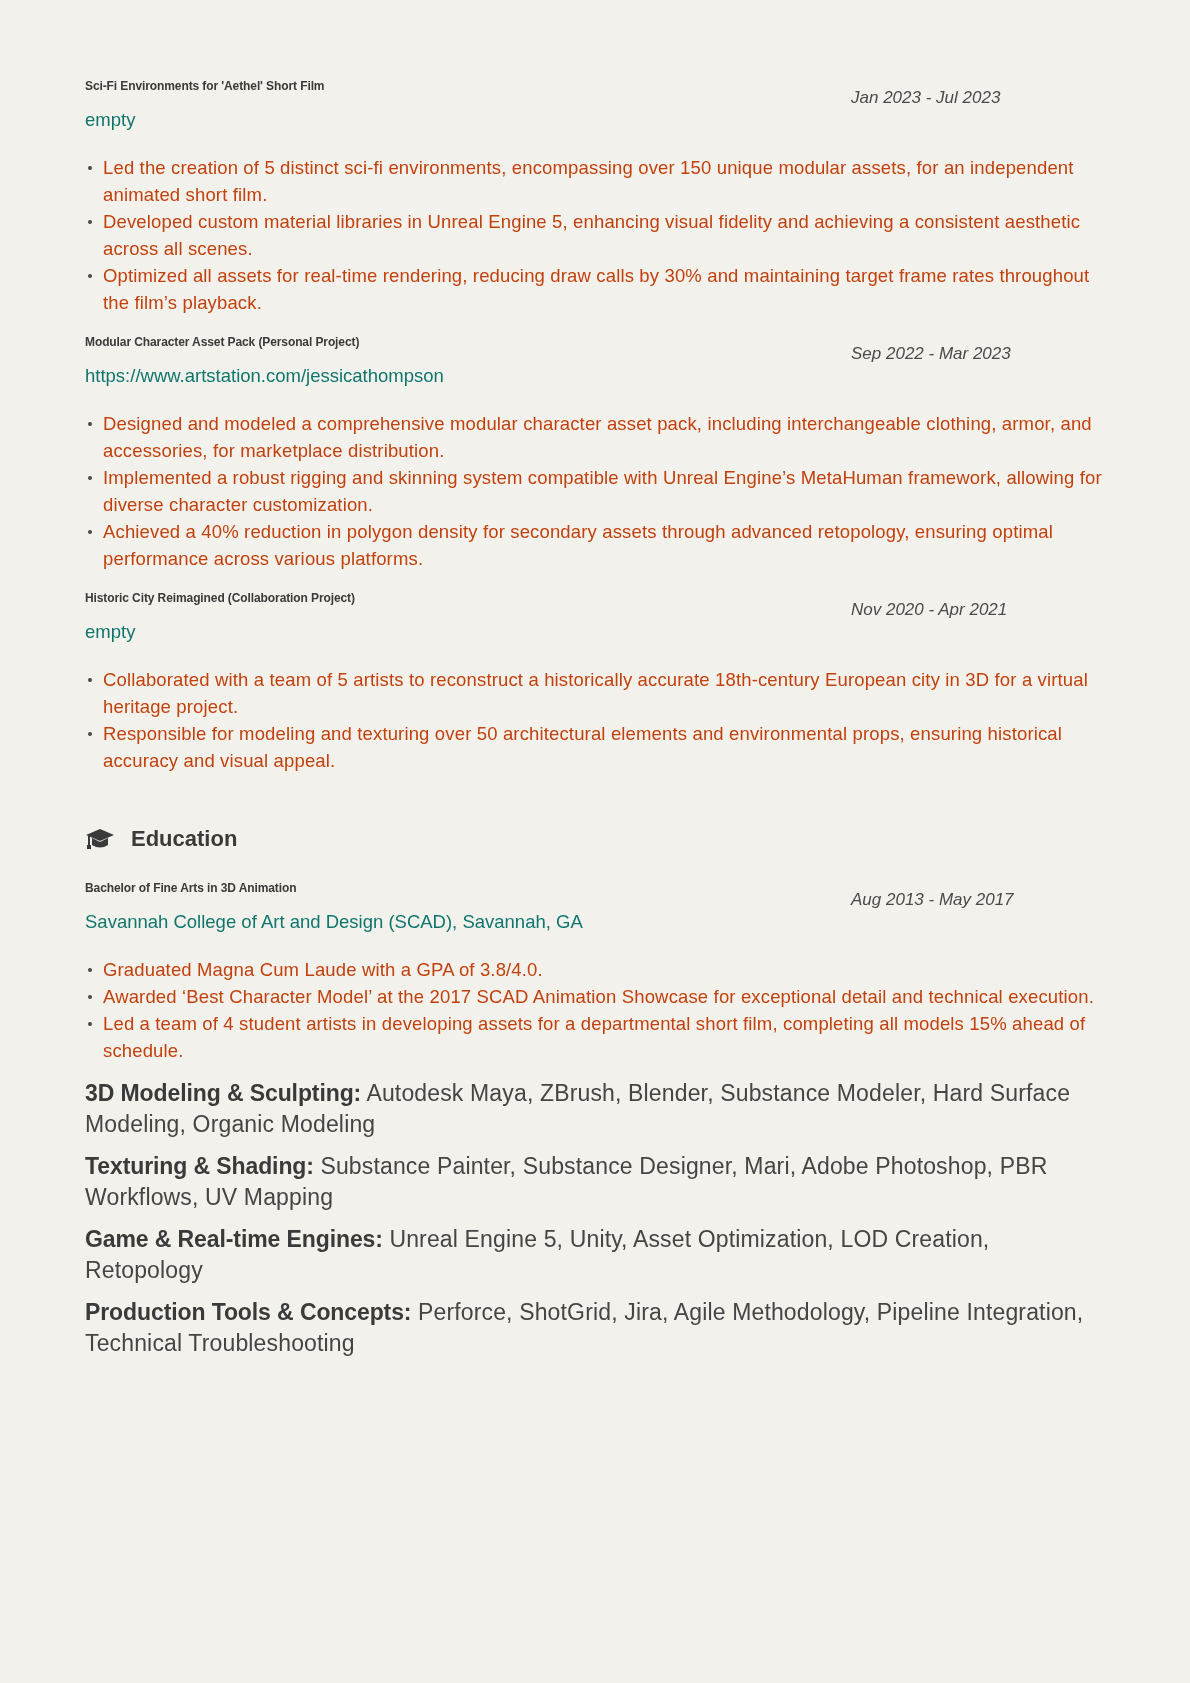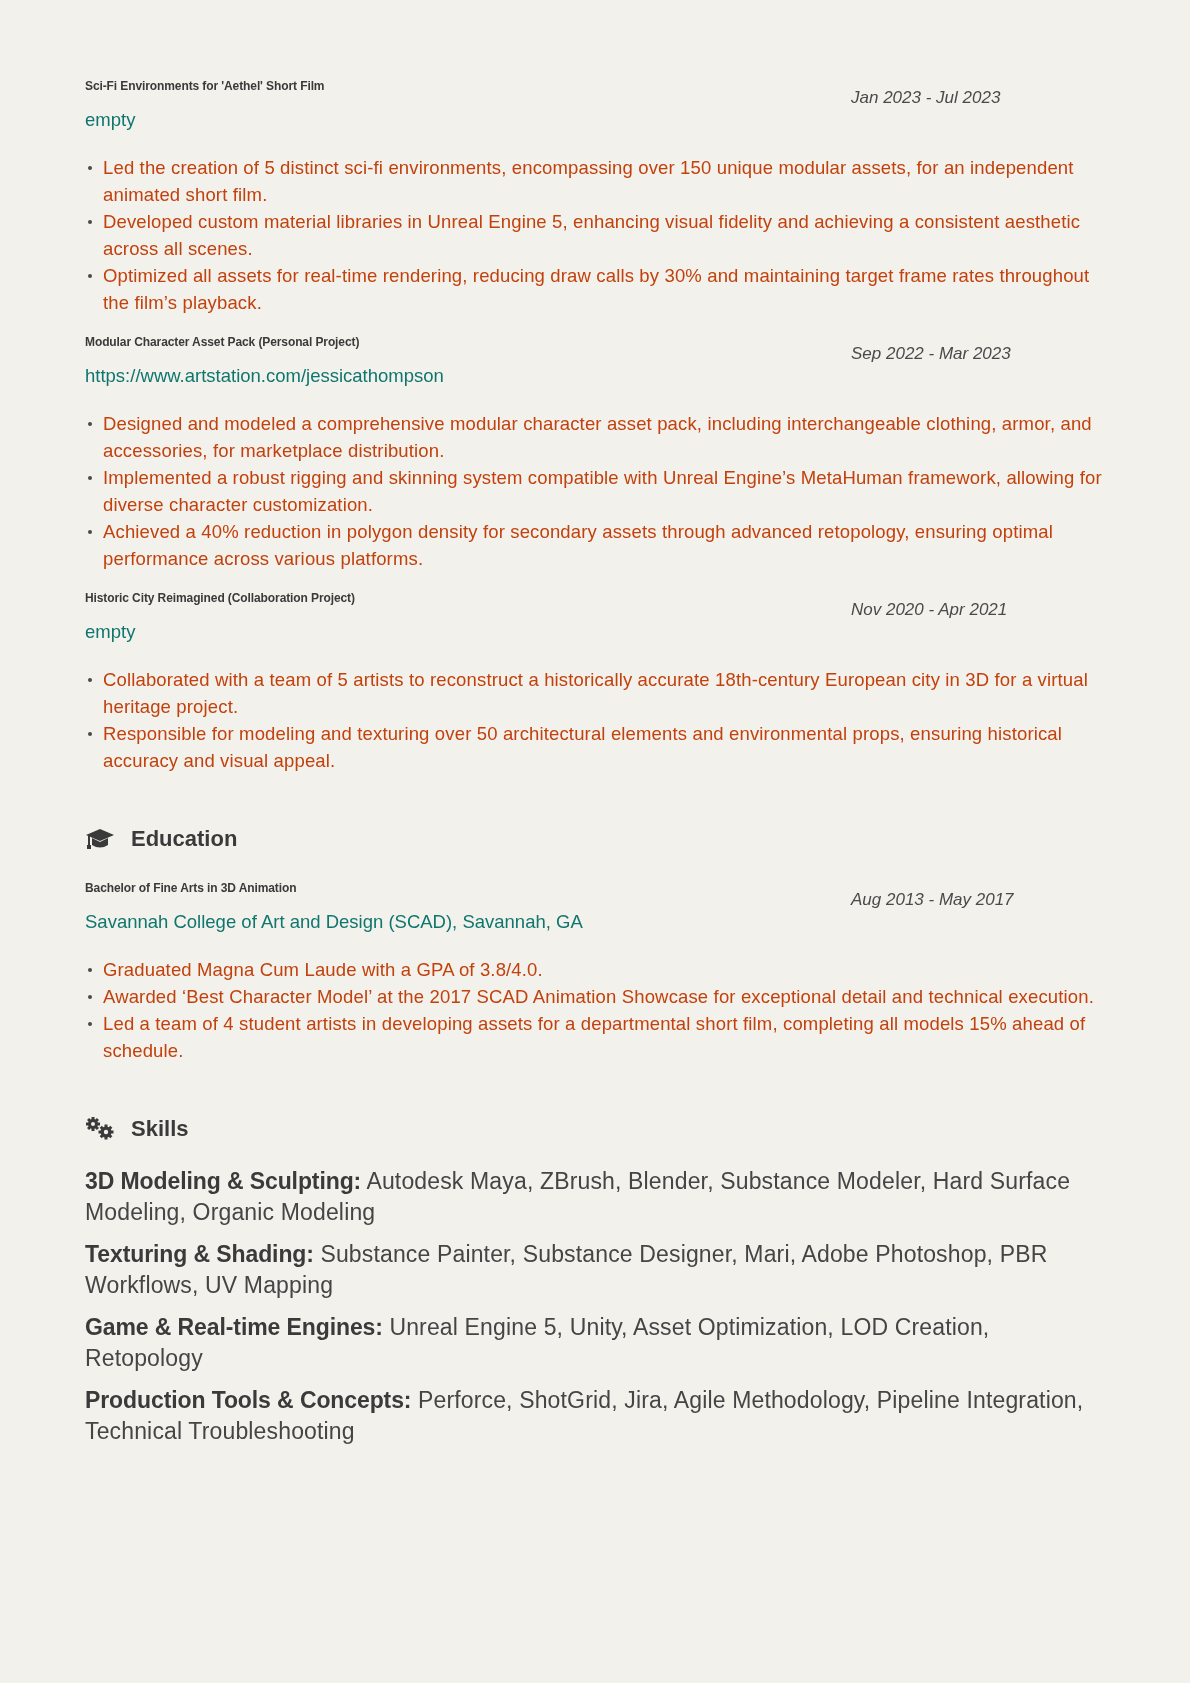--- a/index.html
+++ b/index.html
@@ -166,41 +166,20 @@
       <div class="entry-date">Aug 2013 - May 2017</div>
     </div>
     <div class="entry-sub">Savannah College of Art and Design (SCAD), Savannah, GA</div>
     <ul class="bullets">
       <li>Graduated Magna Cum Laude with a GPA of 3.8/4.0.</li>
       <li>Awarded ‘Best Character Model’ at the 2017 SCAD Animation Showcase for exceptional detail and technical execution.</li>
       <li>Led a team of 4 student artists in developing assets for a departmental short film, completing all models 15% ahead of schedule.</li>
     </ul>
   </div>
 
-  <div class="section-head">
-    <span class="section-icon">
-      <svg width="30" height="24" viewBox="0 0 30 24">
-        <g fill="#3a3a3a">
-          <circle cx="8" cy="7" r="5"></circle>
-          <rect x="6.5" y="0" width="3" height="14"></rect>
-          <rect x="1" y="5.5" width="14" height="3"></rect>
-          <rect x="6.5" y="0" width="3" height="14" transform="rotate(45 8 7)"></rect>
-          <rect x="6.5" y="0" width="3" height="14" transform="rotate(-45 8 7)"></rect>
-          <circle cx="21" cy="15" r="5.5"></circle>
-          <rect x="19.5" y="7.5" width="3" height="15"></rect>
-          <rect x="13.5" y="13.5" width="15" height="3"></rect>
-          <rect x="19.5" y="7.5" width="3" height="15" transform="rotate(45 21 15)"></rect>
-          <rect x="19.5" y="7.5" width="3" height="15" transform="rotate(-45 21 15)"></rect>
-        </g>
-        <circle cx="8" cy="7" r="2" fill="#f3f1ec"></circle>
-        <circle cx="21" cy="15" r="2.2" fill="#f3f1ec"></circle>
-      </svg>
-    </span>
-    <span class="section-title">Skills</span>
-  </div>
 
   <div class="skill">
     <span class="skill-label">3D Modeling &amp; Sculpting:</span>
     <span>Autodesk Maya, ZBrush, Blender, Substance Modeler, Hard Surface Modeling, Organic Modeling</span>
   </div>
   <div class="skill">
     <span class="skill-label">Texturing &amp; Shading:</span>
     <span>Substance Painter, Substance Designer, Mari, Adobe Photoshop, PBR Workflows, UV Map­ping</span>
   </div>
   <div class="skill">

